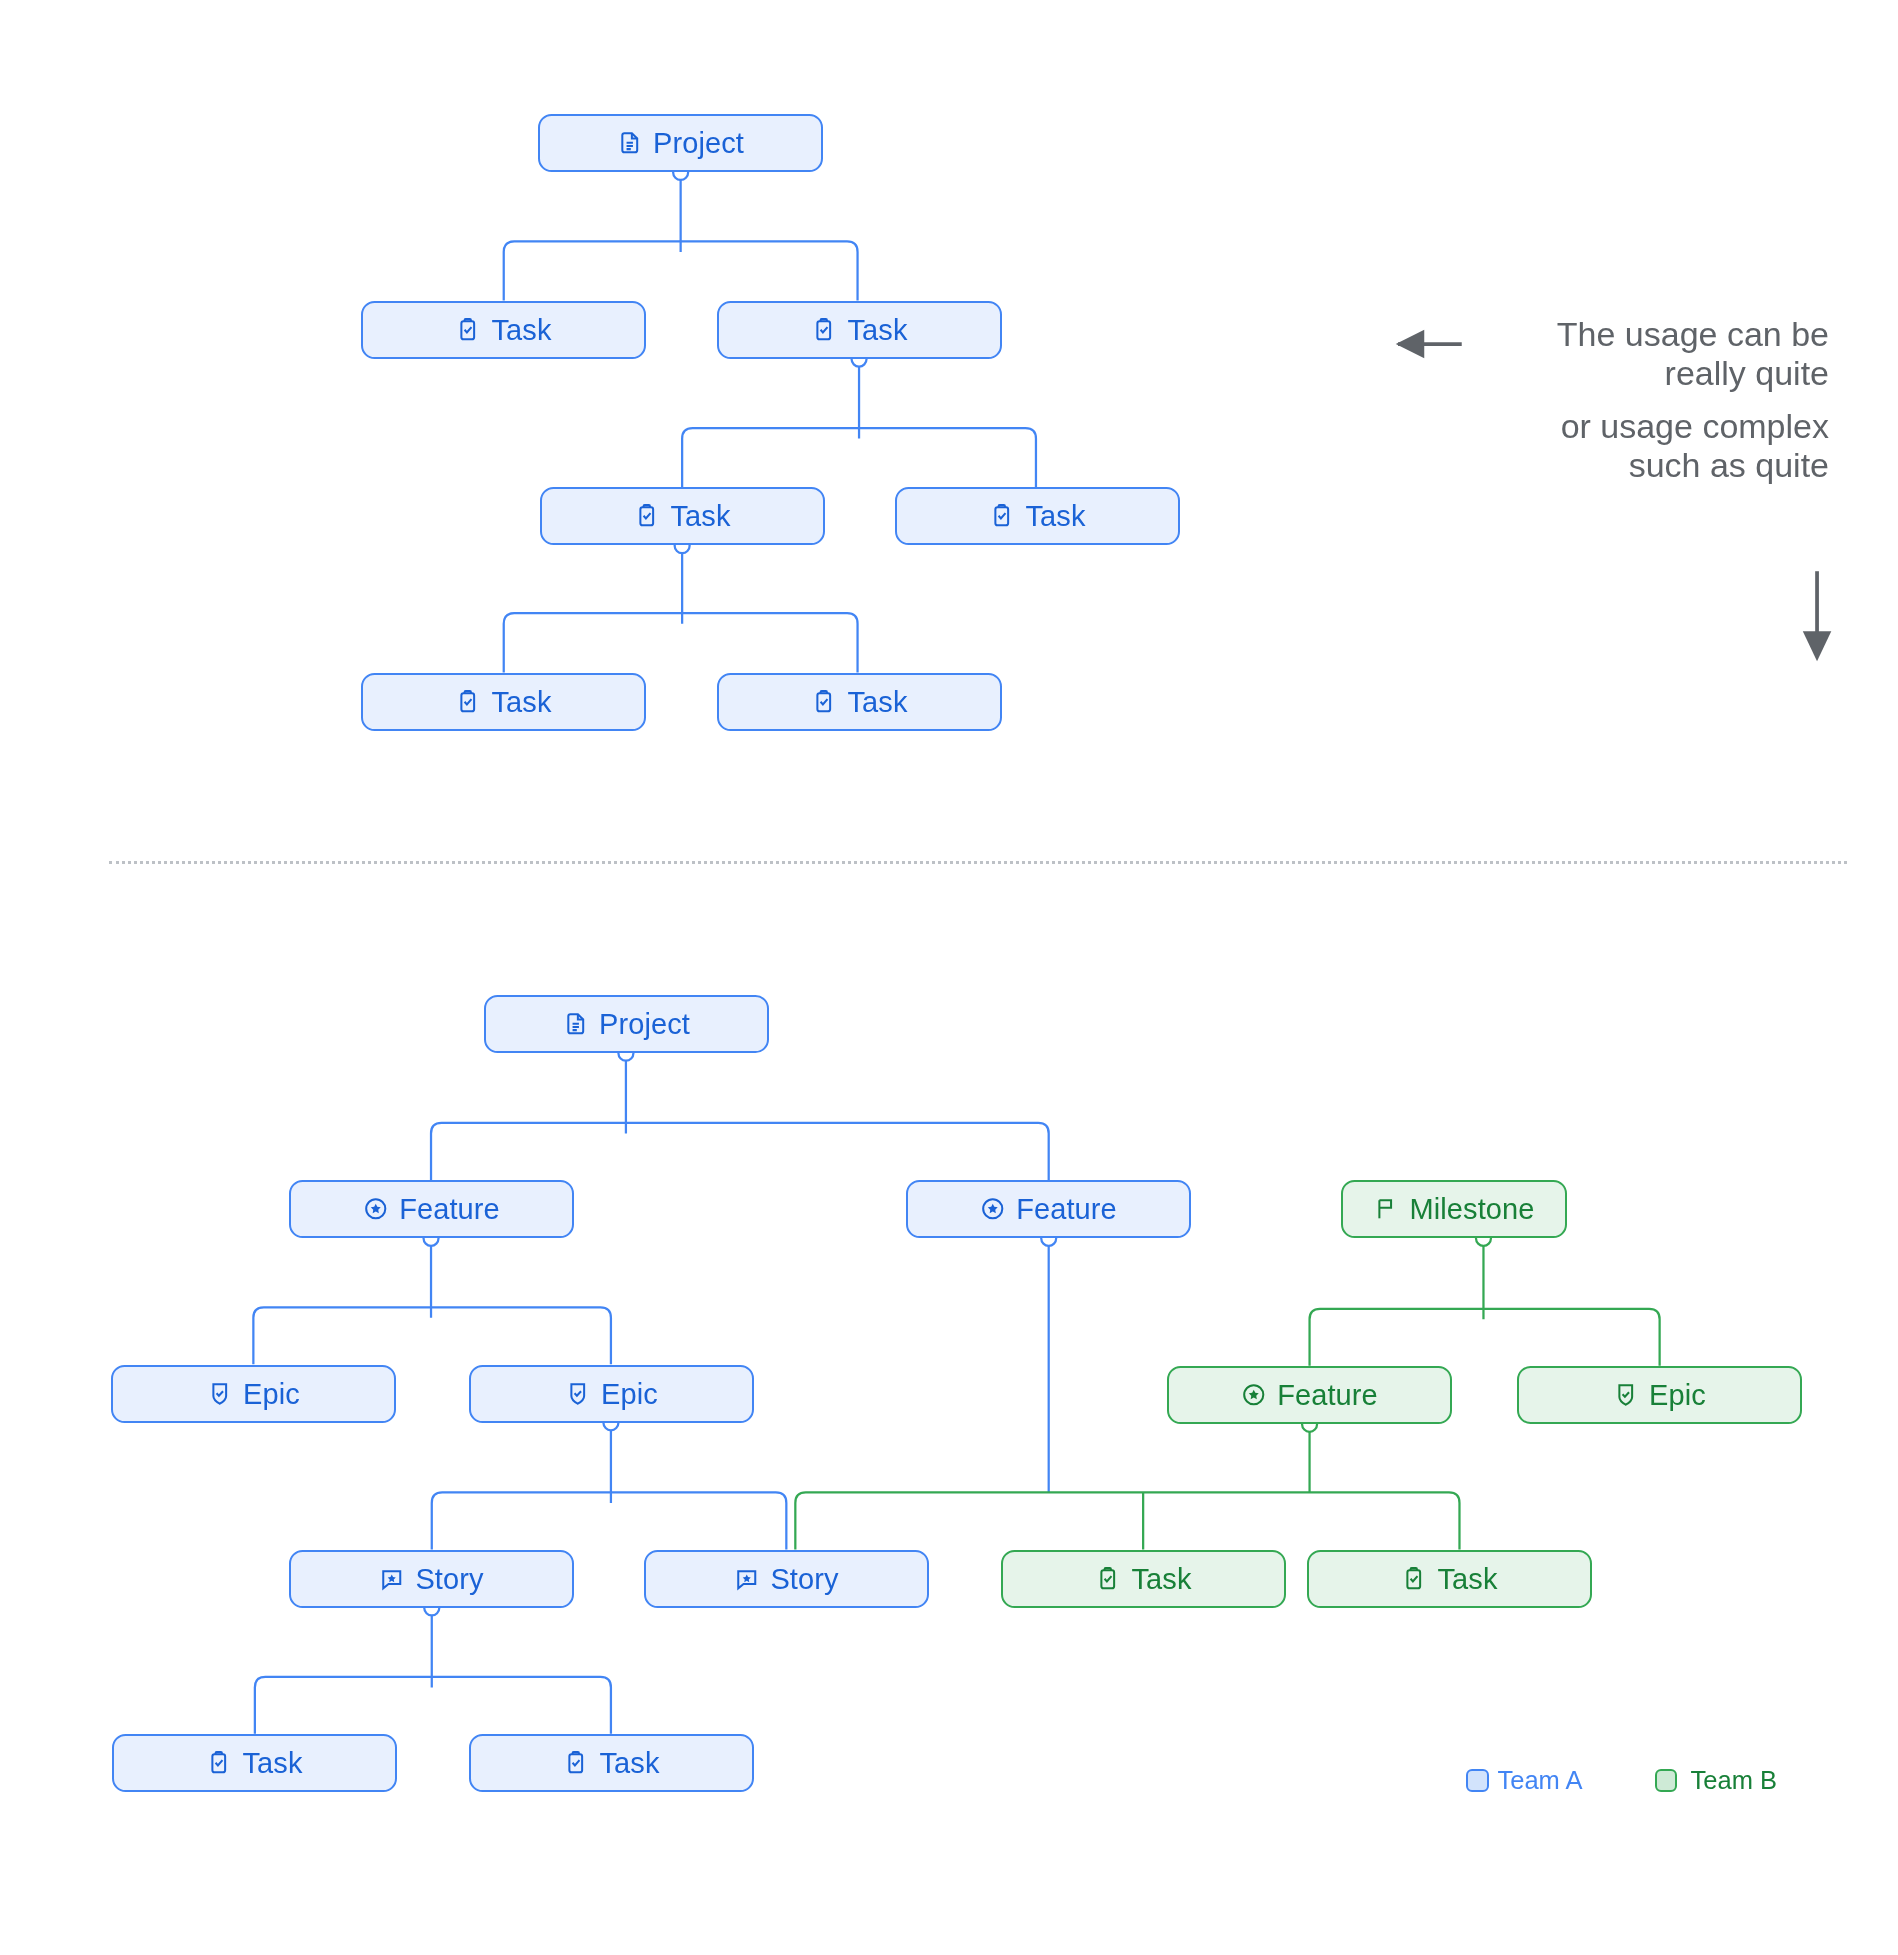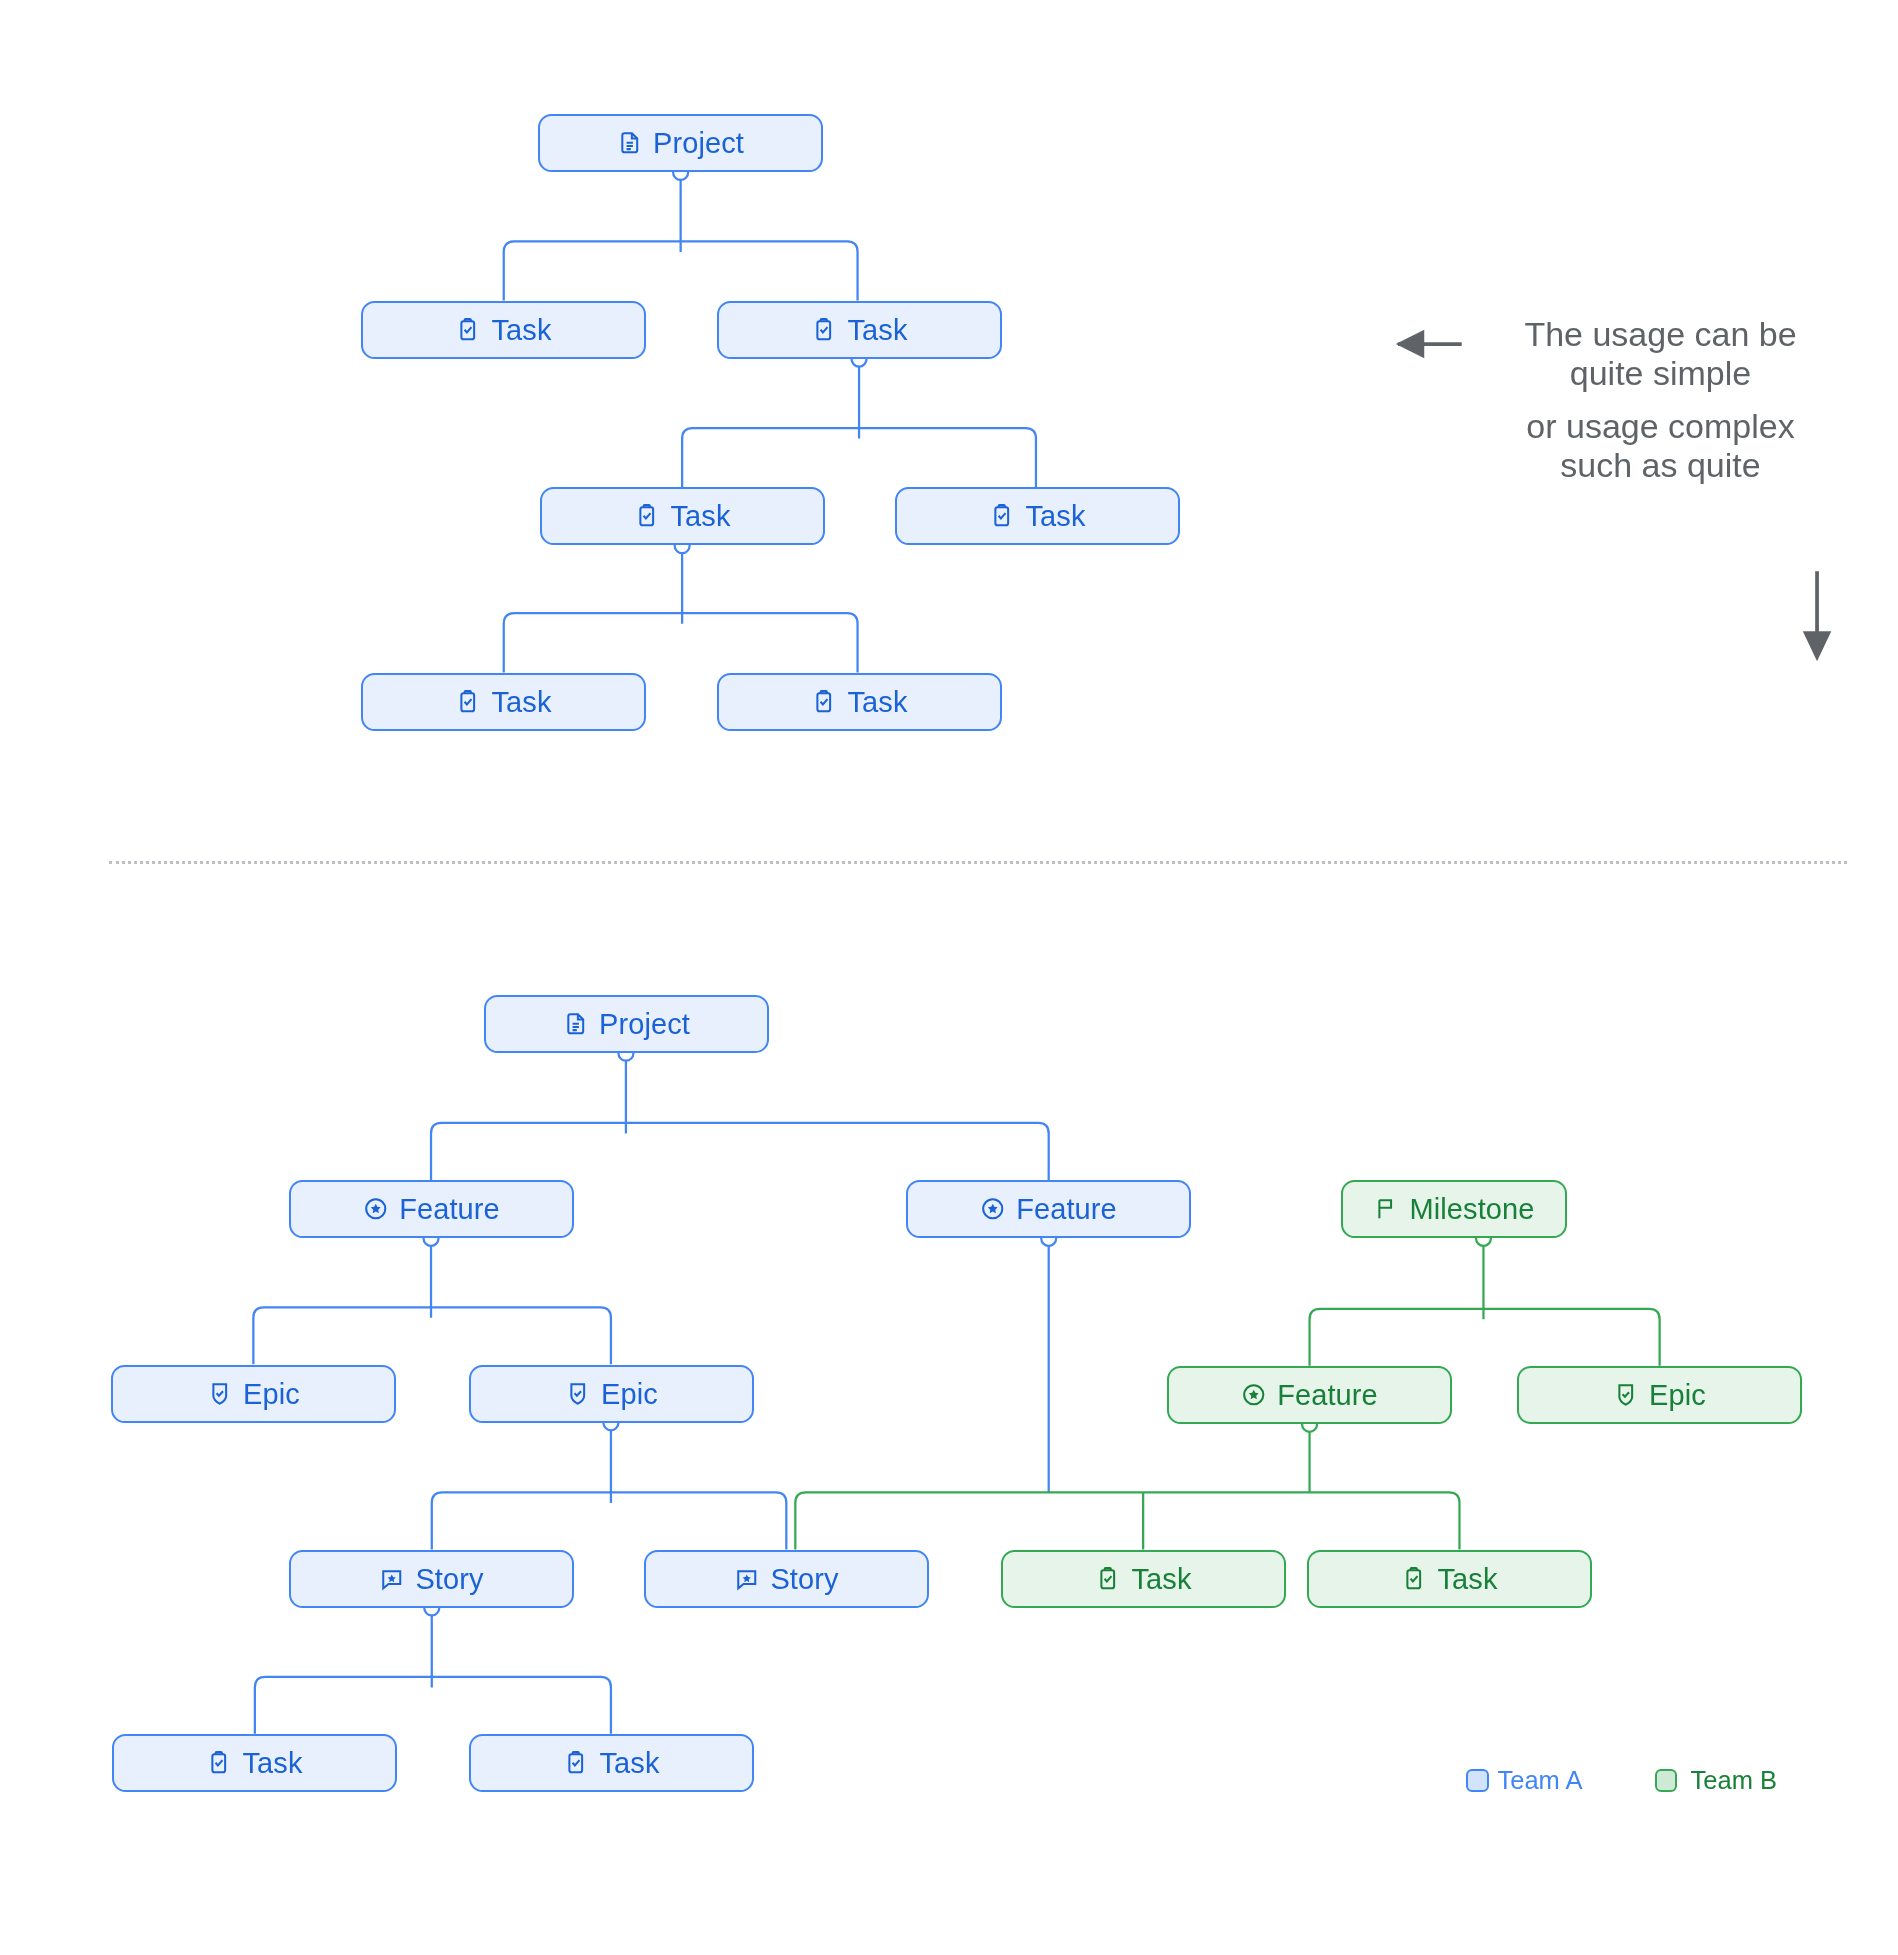--- a/index.html
+++ b/index.html
@@ -18,21 +18,21 @@
   }
   .node .lbl{line-height:1;}
   .node .ic{display:flex;align-items:center;justify-content:center;}
   .node.blue{background:#e8f0fe;border-color:#4285f4;color:#1a62d6;}
   .node.green{background:#e6f4ea;border-color:#34a853;color:#188038;}
   .node.blue svg{stroke:#1a62d6;fill:none;}
   .node.green svg{stroke:#188038;fill:none;}
 
   .annot{
     position:absolute;color:#5f6368;font-size:34px;line-height:1.15;
-    text-align:center;
+    text-align:right;
   }
   .annot .l{display:block;}
   .annot .gap{display:block;height:13.5px;}
 
   .legend{position:absolute;display:flex;align-items:center;gap:72px;}
   .legend-item{display:flex;align-items:center;gap:13.5px;font-size:25.5px;}
   .swatch{width:22.5px;height:22.5px;border-radius:6px;border-width:2.2px;border-style:solid;box-sizing:border-box;}
   .legend-item.blue{color:#4285f4;gap:9px;}
   .legend-item.blue .swatch{background:#d2e3fc;border-color:#4285f4;}
   .legend-item.green{color:#188038;justify-content:center;}
@@ -163,21 +163,21 @@
           <rect x="6" y="4" width="12" height="17" rx="2"></rect>
           <path d="M9 4V3a1 1 0 0 1 1-1h4a1 1 0 0 1 1 1v1"></path>
           <path d="M9 12l2.2 2.5L15.5 9.5"></path>
         </svg>
     </span>
     <span class="lbl">Task</span>
   </div>
 
   <div class="annot" style="left:1492px;top:315px;width:337px;">
     <span class="l">The usage can be</span>
-    <span class="l">quite simple</span>
+    <span class="l">really quite</span>
     <span class="gap"></span>
     <span class="l">or usage complex</span>
     <span class="l">such as quite</span>
   </div>
 
   <div class="divider" style="left:109px;top:861px;width:1738px;"></div>
 
   <div class="node blue" style="left:484px;top:995px;width:285px;height:58px;">
     <span class="ic">
       <svg width="25.5" height="25.5" viewBox="0 0 24 24" stroke-width="1.9">

